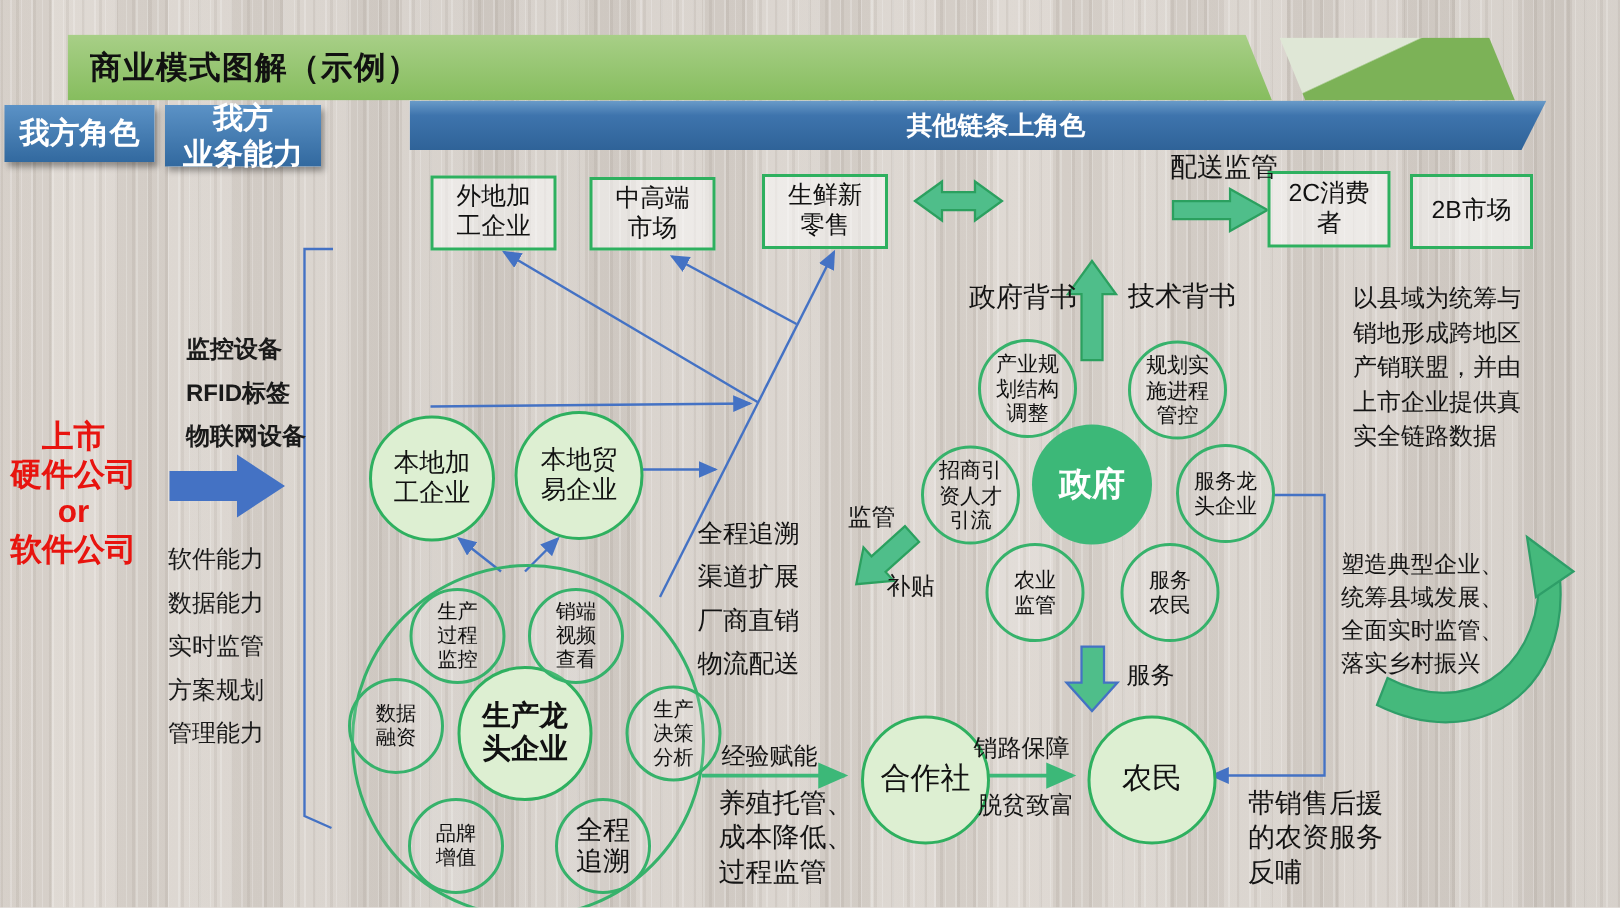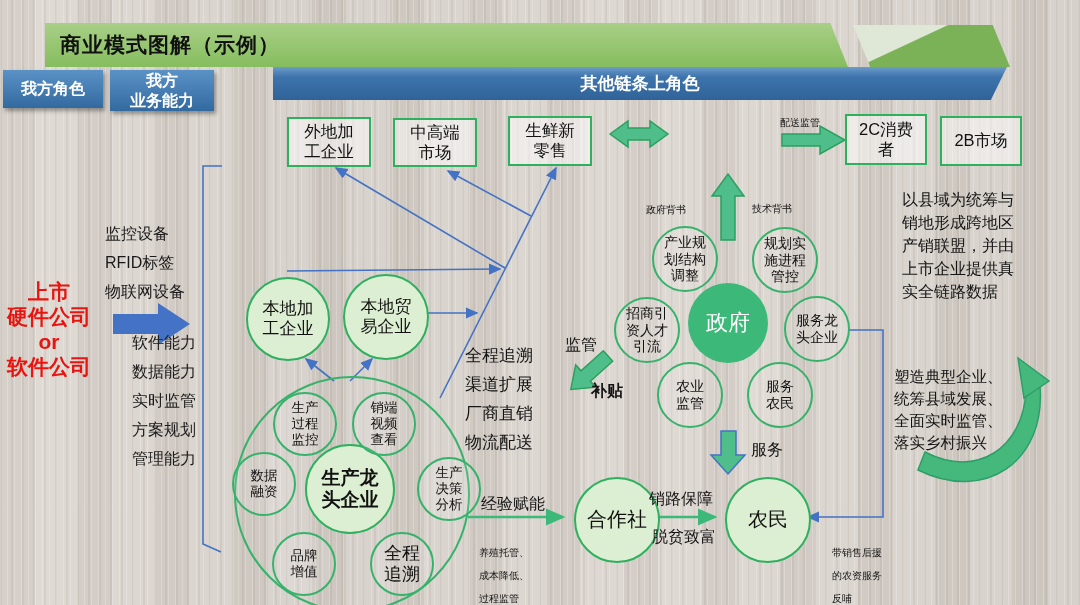--- a/index.html
+++ b/index.html
@@ -11,37 +11,37 @@
       repeating-linear-gradient(90deg, rgba(120,108,96,0.10) 0 2px, rgba(0,0,0,0) 2px 11px),
       repeating-linear-gradient(90deg, rgba(255,255,255,0.22) 0 1px, rgba(0,0,0,0) 1px 7px),
       repeating-linear-gradient(90deg, rgba(150,140,128,0.10) 0 34px, rgba(235,231,226,0.18) 34px 78px),
       linear-gradient(90deg,#ded8d2,#d3cdc7 30%,#dcd6d0 62%,#d2ccc6);
   }
   .abs{position:absolute;}
   .ml{white-space:pre-line;}
   
   .banner{position:absolute;background:linear-gradient(180deg,#a8cf87,#86bd5e);}
   .bluebar{position:absolute;background:linear-gradient(180deg,#6b9cc9 0%,#3e74ad 30%,#2f6398 100%);
-    color:#fff;font-weight:bold;display:flex;align-items:center;justify-content:center;}
+    color:#fff;font-weight:bold;display:flex;align-items:center;justify-content:center;padding-left:24px;}
   .title{position:absolute;font-weight:bold;font-size:21px;color:#111;letter-spacing:1px;}
   .legendbox{position:absolute;background:linear-gradient(180deg,#5b92c6,#32699f);color:#fff;
-    font-weight:bold;font-size:16px;display:flex;align-items:center;justify-content:center;text-align:center;
+    font-weight:bold;font-size:20px;display:flex;align-items:center;justify-content:center;text-align:center;
     box-shadow:2px 3px 4px rgba(0,0,0,0.35);line-height:1.2;}
   
   .gbox{position:absolute;border:2px solid #2eb05f;background:rgba(255,255,255,0.50);
     display:flex;align-items:center;justify-content:center;text-align:center;
     font-size:16.5px;line-height:1.2;color:#111;}
   
   .circle{position:absolute;border-radius:50%;display:flex;align-items:center;justify-content:center;
     text-align:center;line-height:1.18;color:#111;}
   .cfill{background:#ddefd2;border:2px solid #2eb05f;}
   .cline{background:rgba(255,255,255,0.12);border:2px solid #36b26b;}
-  .gov{background:#3cb878;border:none;color:#fff;font-weight:normal;font-size:22px;}
+  .gov{background:#3cb878;border:none;color:#fff;font-weight:bold;font-size:22px;}
   .lbl{position:absolute;font-size:16px;color:#141414;}
-  .small{font-size:10px;margin-top:17px;}
+  .small{font-size:18px;}
   .red{color:#e8140f;font-weight:bold;font-size:21px;line-height:25px;text-align:center;}
   .list{font-size:16px;line-height:29px;}
   .wm{position:absolute;display:flex;align-items:center;gap:6px;opacity:0.85;}
   .wm .wmtext{font-size:27px;font-weight:bold;color:#a3a3a3;letter-spacing:2px;
     text-shadow:1px 1px 0 #ffffff,2px 2px 2px rgba(255,255,255,0.8);}
 </style>
 </head>
 <body>
 
 <div id="stage">
@@ -114,26 +114,26 @@
   <div class="lbl ml" style="left:902px;top:188px;width:165px;line-height:23px;">以县域为统筹与
 销地形成跨地区
 产销联盟，并由
 上市企业提供真
 实全链路数据</div>
 
   <div class="abs red ml" style="left:0px;top:279px;width:98px;">上市
 硬件公司
 or
 软件公司</div>
-  <div class="abs list" style="left:105px;top:219px;">
+  <div class="abs list" style="left:124px;top:219px;font-weight:bold;">
     <div>监控设备</div>
     <div>RFID标签</div>
     <div>物联网设备</div>
   </div>
-  <div class="abs list" style="left:112px;top:328px;padding-left:20px;">
+  <div class="abs list" style="left:112px;top:359px;">
     <div>软件能力</div>
     <div>数据能力</div>
     <div>实时监管</div>
     <div>方案规划</div>
     <div>管理能力</div>
   </div>
 
   <div class="circle cfill ml" style="left:246px;top:277px;width:80px;height:80px;font-size:17px;">本地加
 工企业</div>
   <div class="circle cfill ml" style="left:343px;top:274px;width:82px;height:82px;font-size:17px;">本地贸
@@ -156,21 +156,21 @@
   <div class="circle cline ml" style="left:272px;top:532px;width:60px;height:60px;font-size:13.5px;">品牌
 增值</div>
   <div class="circle cline ml" style="left:370px;top:532px;width:60px;height:60px;font-size:18px;">全程
 追溯</div>
 
   <div class="lbl ml" style="left:465px;top:341px;font-size:17px;line-height:29px;">全程追溯
 渠道扩展
 厂商直销
 物流配送</div>
   <div class="lbl" style="left:565px;top:335px;">监管</div>
-  <div class="lbl" style="left:591px;top:381px;font-weight:bold;">补贴</div>
+  <div class="lbl" style="left:591px;top:381px;">补贴</div>
 
   <div class="circle gov" style="left:688px;top:283px;width:80px;height:80px;">政府</div>
   <div class="circle cline ml" style="left:652px;top:226px;width:62px;height:62px;font-size:14px;">产业规
 划结构
 调整</div>
   <div class="circle cline ml" style="left:614px;top:297px;width:62px;height:62px;font-size:14px;">招商引
 资人才
 引流</div>
   <div class="circle cline ml" style="left:752px;top:227px;width:62px;height:62px;font-size:14px;">规划实
 施进程

